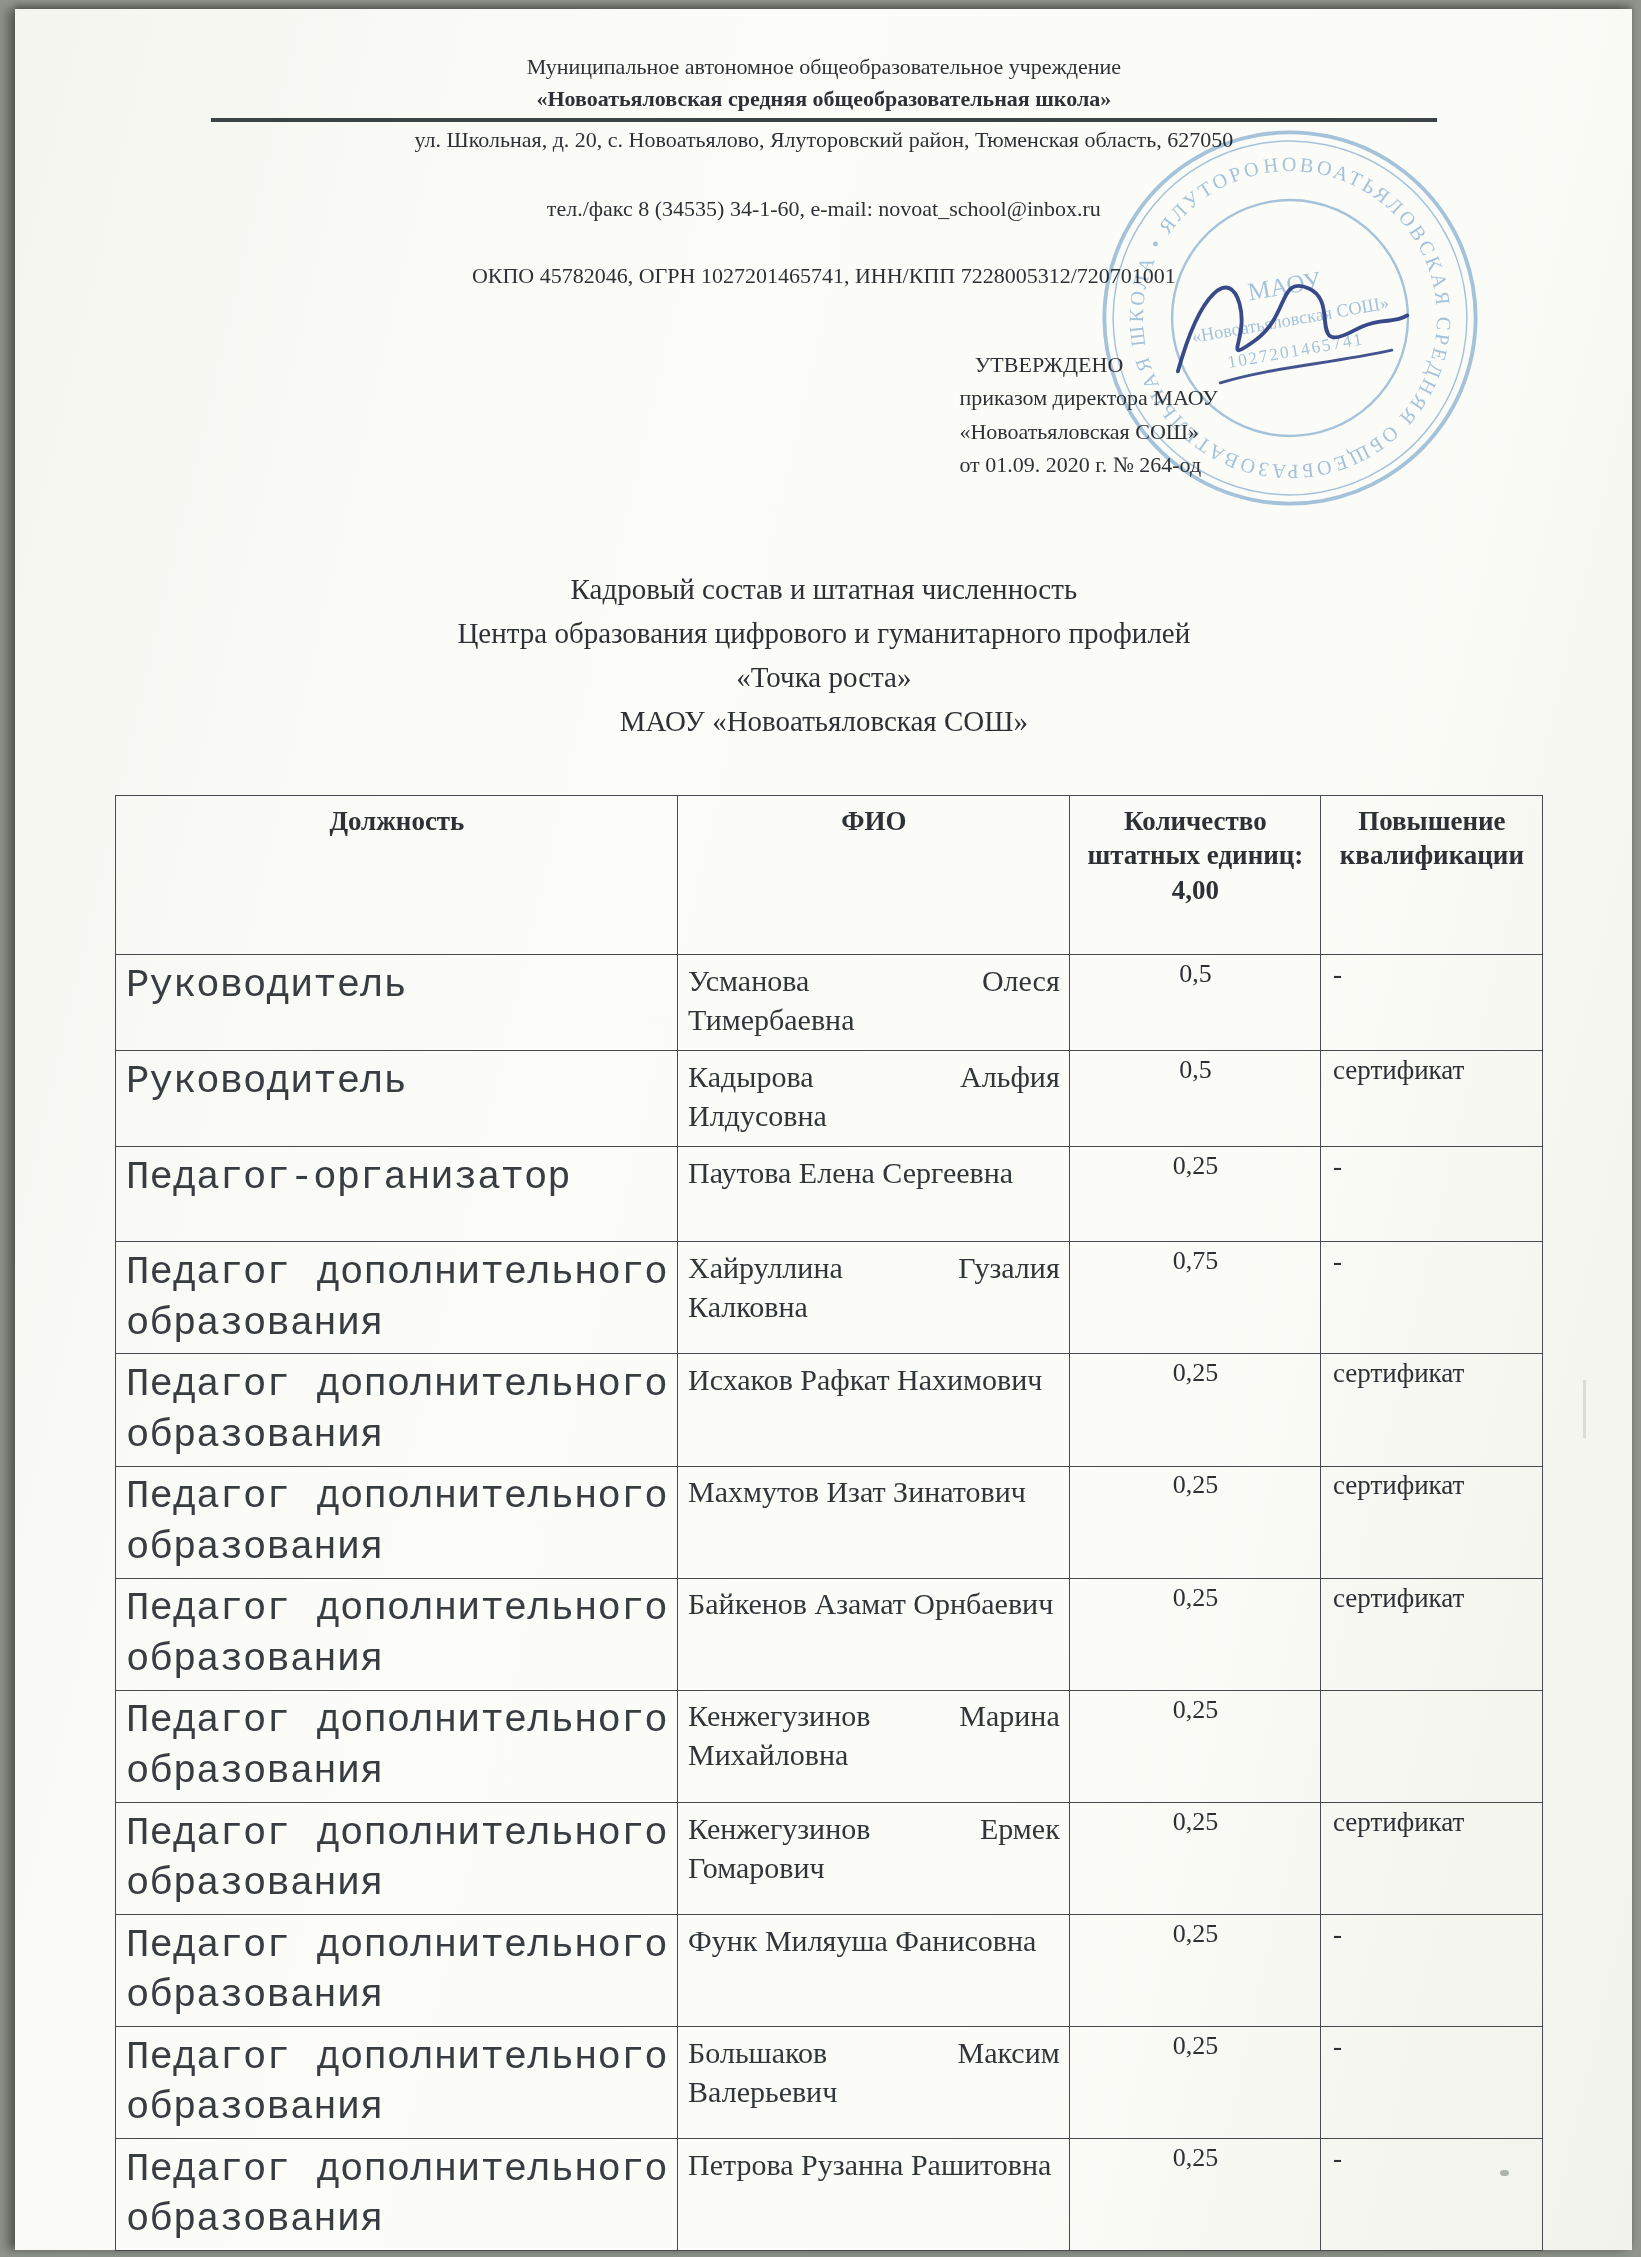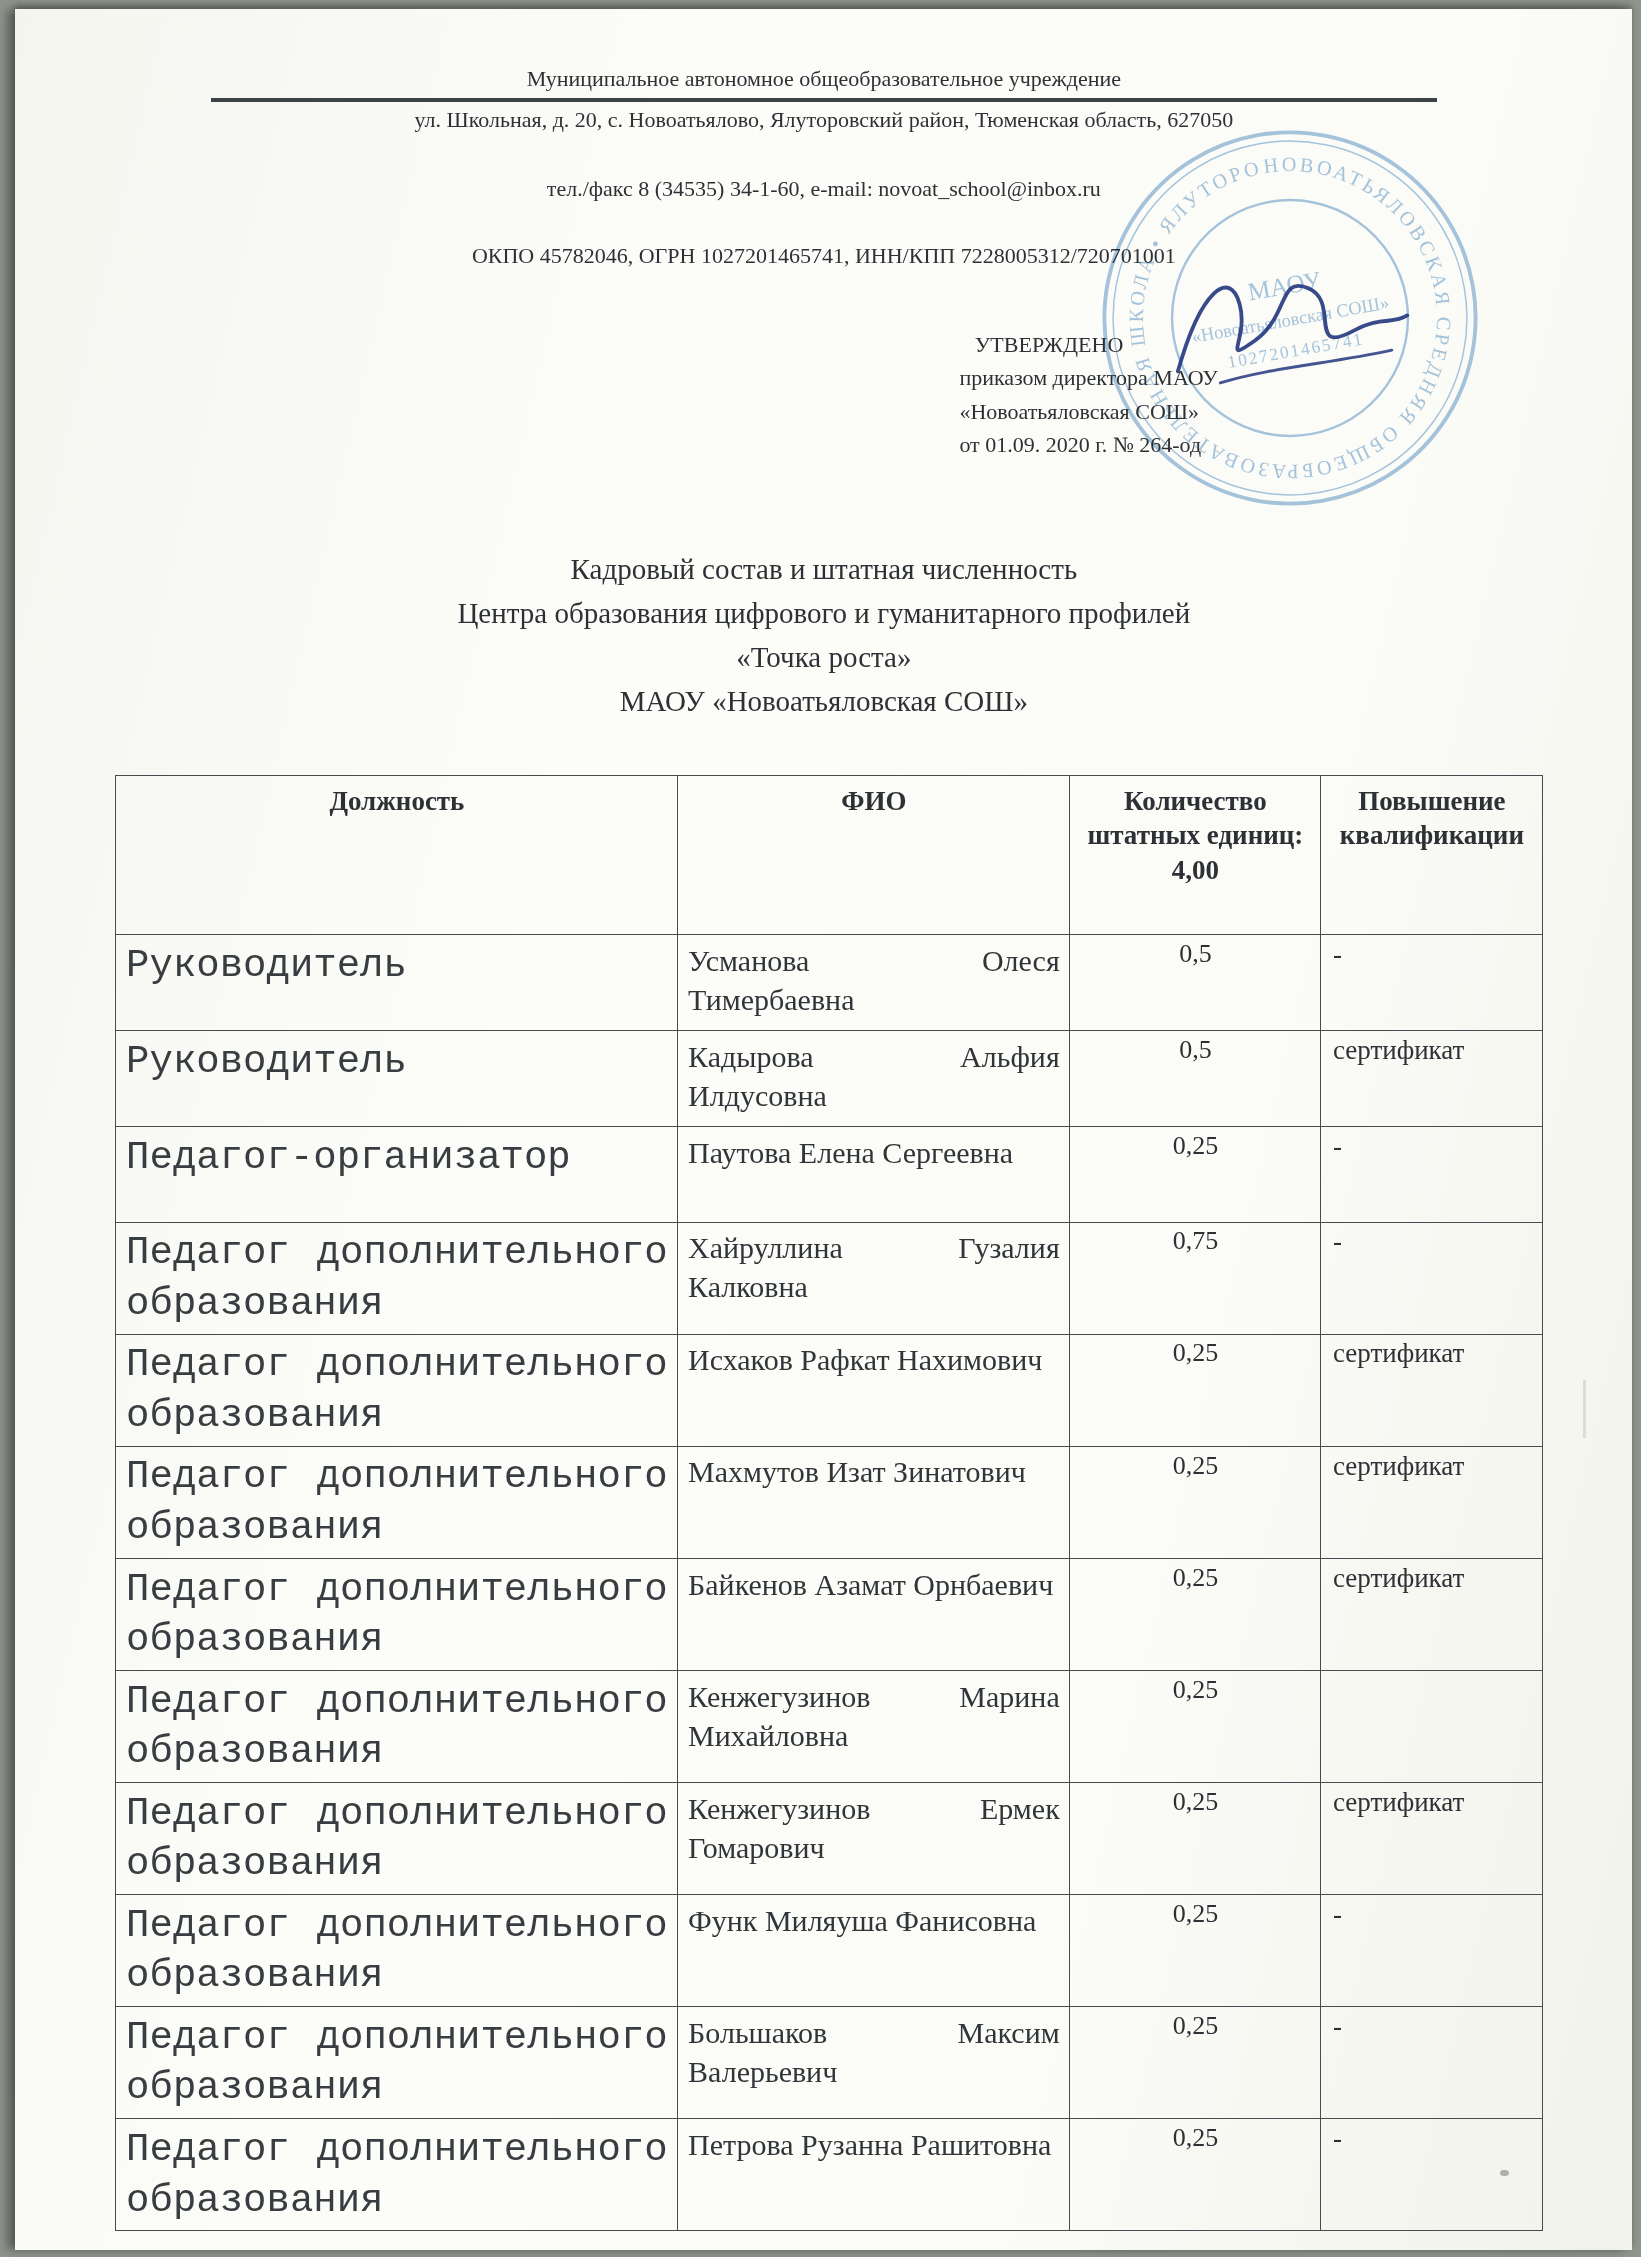--- a/index.html
+++ b/index.html
@@ -9,21 +9,21 @@
     font-family:"Liberation Serif","DejaVu Serif",serif;
     color:#2d3136;
   }
   .page{
     position:absolute;left:15.4px;top:8.7px;right:8.7px;bottom:6.8px;
     background:linear-gradient(103deg,#f5f5f0 0%,#fcfcf9 35%,#fbfbf7 70%,#f2f2ec 100%);
     box-shadow:-7.7px 0 9.7px rgba(0,0,0,.35), 0 -3.9px 5.8px rgba(0,0,0,.25);
   }
 
   
-  .org-header{padding-top:54px;text-align:center;font-size:22px;line-height:1.45;}
+  .org-header{padding-top:42px;text-align:center;font-size:22px;line-height:1.45;}
   .org-header .bold{font-weight:bold;font-size:22px;}
   .header-rule{height:3.9px;background:#3d4247;width:1226px;margin:3.9px auto 0 auto;}
   .org-header .addr{margin-top:1.9px;}
   .org-header .contacts{margin-top:37px;}
   .email{color:#2d3136;cursor:pointer;}
   .org-header .codes{margin-top:35px;}
 
   
   .approval{margin-top:56px;padding-left:944px;font-size:22px;line-height:1.52;position:relative;z-index:3;}
   .approval .l1{padding-left:15.4px;}
@@ -58,20 +58,21 @@
   .artifact-dot{position:absolute;left:1485px;top:2161px;width:8.7px;height:6.8px;background:#9aa09a;border-radius:50%;opacity:.8;}
   .artifact-smudge{position:absolute;left:1568px;top:1371px;width:2.9px;height:58px;background:#cfd2cb;opacity:.7;}
 </style>
 </head>
 <body>
 
 <div class="page">
 
   <div class="org-header">
     <div>Муниципальное автономное общеобразовательное учреждение</div>
+    <div class="bold">«Новоатьяловская средняя общеобразовательная школа»</div>
     <div class="header-rule"></div>
     <div class="addr">ул. Школьная, д. 20, с. Новоатьялово, Ялуторовский район, Тюменская область, 627050</div>
     <div class="contacts">
       <span>тел./факс 8 (34535) 34-1-60,  e-mail: </span><span class="email">novoat_school@inbox.ru</span>
     </div>
     <div class="codes">ОКПО 45782046, ОГРН 1027201465741, ИНН/КПП 7228005312/720701001</div>
   </div>
 
   <div class="stamp">
     <svg width="406" height="406" viewBox="0 0 420 420">

